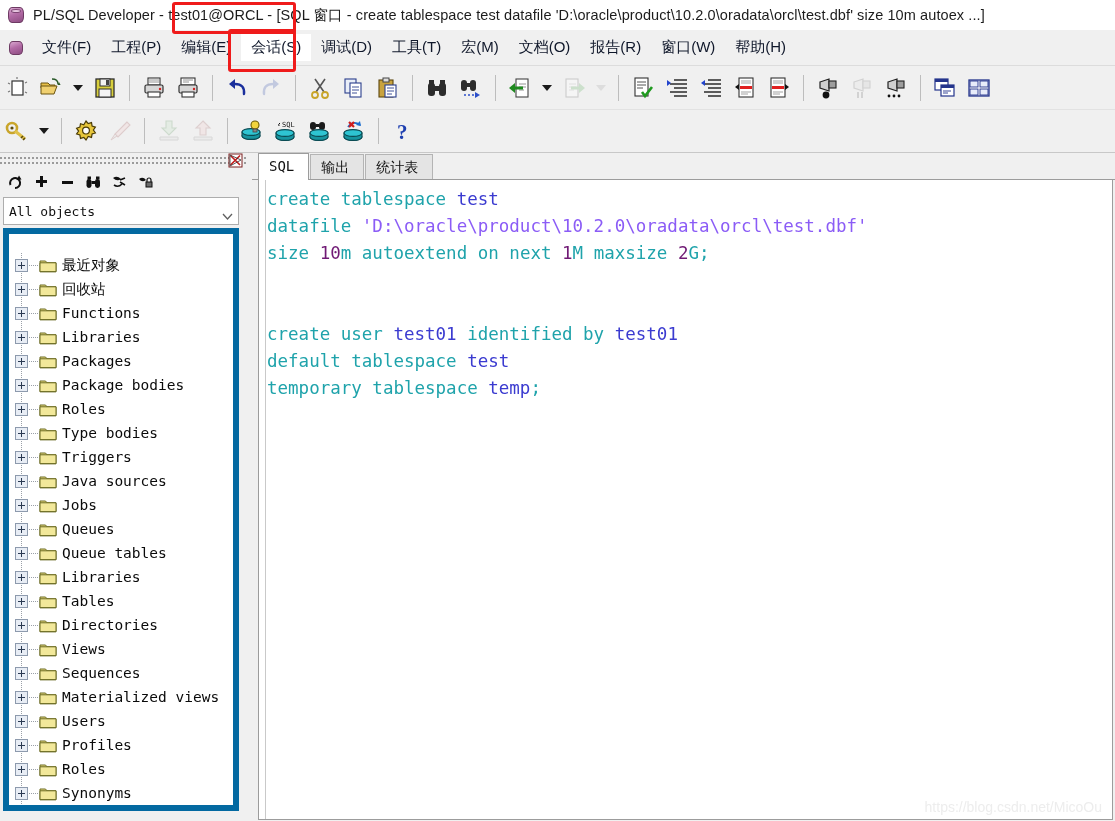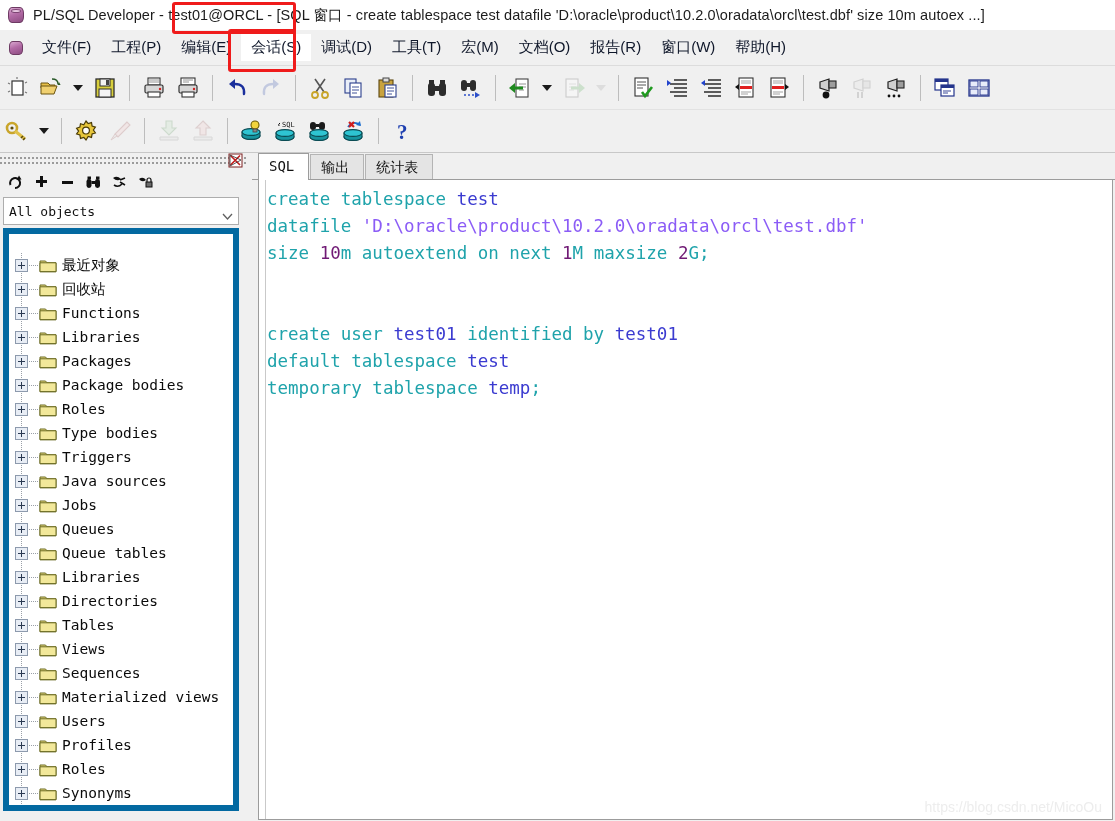--- a/index.html
+++ b/index.html
@@ -783,31 +783,31 @@
           <span class="tree-label">Libraries</span>
         </div>
         <div class="tree-row">
           <div class="tree-vline"></div>
           <span class="expander"></span>
           <span class="dots"></span>
           <span class="folder"><svg width="18" height="15" viewBox="0 0 18 15">
               <path d="M1 3 h5.5 l1.5 1.8 H17 v9 H1z" fill="#ecdf85" stroke="#6a6a23" stroke-width="1"></path>
               <path d="M1 4.8 h16 v8.8 H1z" fill="#f2e89a" stroke="#6a6a23" stroke-width="1"></path>
             </svg></span>
+          <span class="tree-label">Tables</span>
+        </div>
+        <div class="tree-row">
+          <div class="tree-vline"></div>
+          <span class="expander"></span>
+          <span class="dots"></span>
+          <span class="folder"><svg width="18" height="15" viewBox="0 0 18 15">
+              <path d="M1 3 h5.5 l1.5 1.8 H17 v9 H1z" fill="#ecdf85" stroke="#6a6a23" stroke-width="1"></path>
+              <path d="M1 4.8 h16 v8.8 H1z" fill="#f2e89a" stroke="#6a6a23" stroke-width="1"></path>
+            </svg></span>
           <span class="tree-label">Directories</span>
-        </div>
-        <div class="tree-row">
-          <div class="tree-vline"></div>
-          <span class="expander"></span>
-          <span class="dots"></span>
-          <span class="folder"><svg width="18" height="15" viewBox="0 0 18 15">
-              <path d="M1 3 h5.5 l1.5 1.8 H17 v9 H1z" fill="#ecdf85" stroke="#6a6a23" stroke-width="1"></path>
-              <path d="M1 4.8 h16 v8.8 H1z" fill="#f2e89a" stroke="#6a6a23" stroke-width="1"></path>
-            </svg></span>
-          <span class="tree-label">Tables</span>
         </div>
         <div class="tree-row">
           <div class="tree-vline"></div>
           <span class="expander"></span>
           <span class="dots"></span>
           <span class="folder"><svg width="18" height="15" viewBox="0 0 18 15">
               <path d="M1 3 h5.5 l1.5 1.8 H17 v9 H1z" fill="#ecdf85" stroke="#6a6a23" stroke-width="1"></path>
               <path d="M1 4.8 h16 v8.8 H1z" fill="#f2e89a" stroke="#6a6a23" stroke-width="1"></path>
             </svg></span>
           <span class="tree-label">Views</span>

